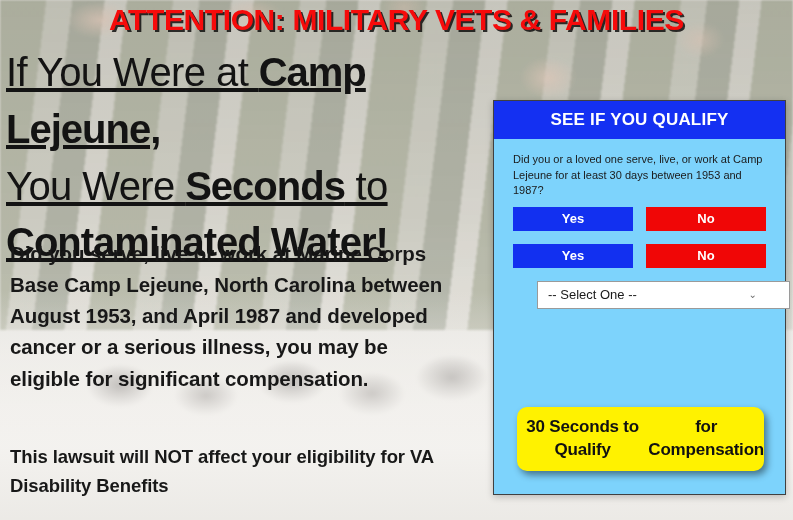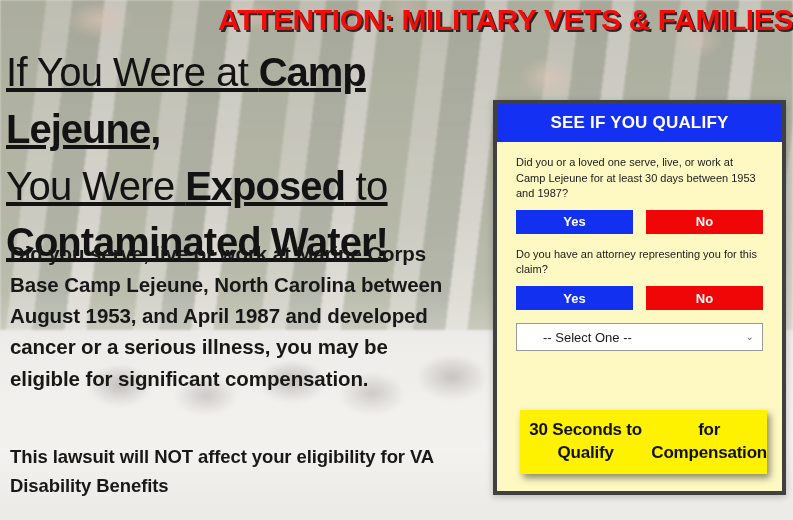--- a/index.html
+++ b/index.html
@@ -102,21 +102,21 @@
 
   
   .left-col {
     position: absolute;
     left: 0; top: 0;
     width: 500px;
     padding: 0 10px;
   }
 
   .attention {
-    text-align: right;
+    text-align: center;
     font-size: 30px;
     font-weight: 700;
     letter-spacing: -0.4px;
     color: #f60b0b;
     text-shadow: 2px 2px 0 rgba(10,8,8,0.82);
     white-space: nowrap;
     position: absolute;
     left: 0; top: 3px;
     width: 793px;
   }
@@ -160,22 +160,22 @@
     margin-top: 6px;
   }
 
   
   .panel {
     position: absolute;
     left: 493px;
     top: 100px;
     width: 293px;
     height: 395px;
-    background: #fef9c3;
-    border: 4px solid #404040;
+    background: #7dd3fc;
+    border: 1px solid #404040;
     box-shadow: 0 2px 7px rgba(0,0,0,0.22);
   }
 
   .panel-header {
     height: 38px;
     background: #1430f2;
     color: #ffffff;
     font-size: 17px;
     font-weight: 700;
     letter-spacing: 0.2px;
@@ -216,46 +216,47 @@
     position: relative;
     margin-top: 2px;
   }
   .select-box {
     width: 100%;
     height: 28px;
     border: 1px solid #9a9a9a;
     background: #ffffff;
     display: flex;
     align-items: center;
-    padding: 0 24px 0 26px;
+    padding: 0 24px 0 10px;
     font-size: 13px;
     color: #1a1a1a;
     font-weight: 500;
     cursor: pointer;
+    margin-left: 24px;
   }
   .chev {
     position: absolute;
     right: 9px;
     top: 50%;
     transform: translateY(-55%);
     pointer-events: none;
     line-height: 1;
     color: #6c6c6c;
     font-size: 10px;
   }
 
   .cta {
     position: absolute;
     left: 23px;
     top: 306px;
     width: 247px;
     height: 64px;
     background: #fff200;
     border: none;
-    border-radius: 0;
+    border-radius: 10px;
     box-shadow: 3px 4px 7px rgba(0,0,0,0.45);
     color: #111111;
     font-size: 17px;
     font-weight: 700;
     line-height: 1.33;
     font-family: inherit;
     cursor: pointer;
     display: flex;
     align-items: center;
     justify-content: center;
@@ -273,42 +274,41 @@
     <div id="bg-boots"></div>
     <div id="bg-haze"></div>
   </div>
 
   <div class="attention">ATTENTION: MILITARY VETS &amp; FAMILIES</div>
 
   <div class="left-col">
 
     <div class="headline">
       <span>If You Were at </span><b>Camp Lejeune,</b><br>
-      <span>You Were </span><b>Exposed</b><span> to</span><br>
+      <span>You Were </span><b>Seconds</b><span> to</span><br>
       <b>Contaminated Water!</b>
     </div>
 
     <div class="body-copy">Did you serve, live or work at Marine Corps Base Camp Lejeune, North Carolina between August 1953, and April 1987 and developed cancer or a serious illness, you may be eligible for significant compensation.</div>
 
     <div class="disclaimer">This lawsuit will NOT affect your eligibility for VA Disability Benefits</div>
   </div>
 
   <div class="panel">
 
     <div class="panel-header">SEE IF YOU QUALIFY</div>
 
     <div class="panel-body">
 
       <div class="q-text">Did you or a loved one serve, live, or work at Camp Lejeune for at least 30 days between 1953 and 1987?</div>
       <div class="yn-row">
         <button class="btn-yn btn-yes">Yes</button>
         <button class="btn-yn btn-no">No</button>
       </div>
 
-      <div class="q-text">Do you have an attorney representing you for this claim?</div>
       <div class="yn-row">
         <button class="btn-yn btn-yes">Yes</button>
         <button class="btn-yn btn-no">No</button>
       </div>
 
       <div class="select-wrap">
         <div class="select-box">-- Select One --</div>
         <span class="chev">⌄</span>
       </div>
     </div>

